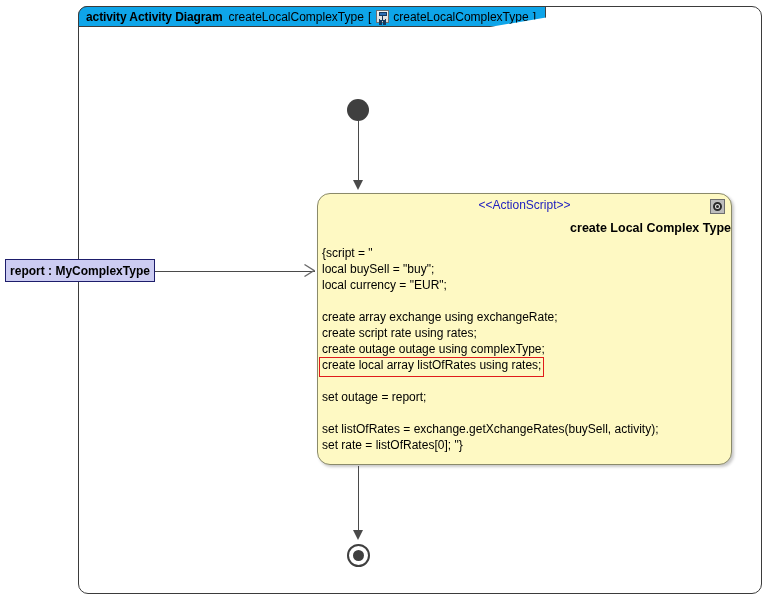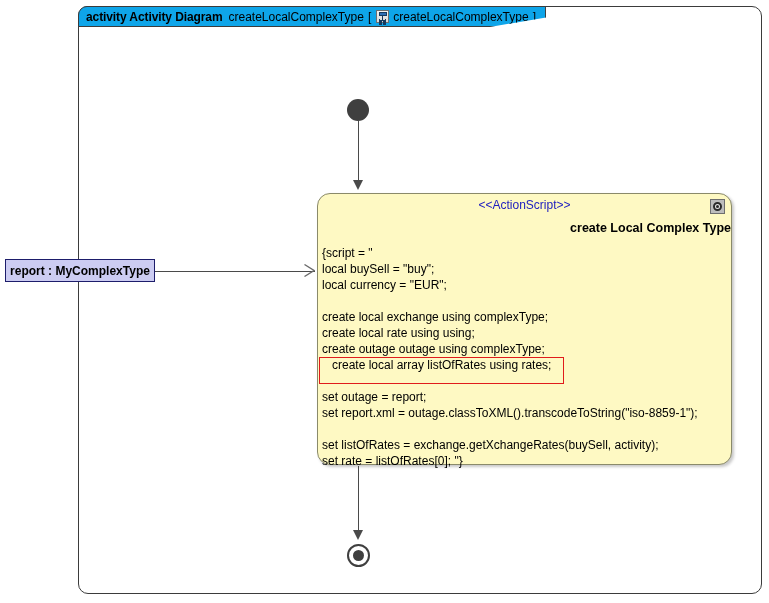--- a/index.html
+++ b/index.html
@@ -247,24 +247,24 @@
     line-height: 16px;
     white-space: pre;
     height: 16px;
   }
   .script-line.blank {
     height: 16px;
   }
   .script-line.highlighted {
     display: inline-block;
     border: 1px solid #e01b1b;
-    padding: 0 12px;
+    padding: 0 2px;
     margin-left: -3px;
     line-height: 14px;
-    height: 27px;
+    height: 20px;
     box-sizing: border-box;
   }
   .highlight-row {
     height: 16px;
     line-height: 16px;
   }
 
   
   #action-marker-icon {
     position: absolute;
@@ -330,27 +330,26 @@
     <div class="ring"></div>
     <div class="dot"></div>
   </div>
   <div id="action-stereotype">&lt;&lt;ActionScript&gt;&gt;</div>
   <div id="action-title">create Local Complex Type</div>
   <div id="action-body">
       <div class="script-line">{script = "</div>
       <div class="script-line">local buySell = "buy";</div>
       <div class="script-line">local currency = "EUR";</div>
       <div class="script-line blank"></div>
-      <div class="script-line">create local exchange using complexType;</div>
-      <div class="script-line">create local rate using using;</div>
+      <div class="script-line">create array exchange using exchangeRate;</div>
+      <div class="script-line">create script rate using rates;</div>
       <div class="script-line">create outage outage using complexType;</div>
       <div class="script-line highlight-row"><span class="script-line highlighted">create local array listOfRates using rates;</span></div>
       <div class="script-line blank"></div>
       <div class="script-line">set outage = report;</div>
-      <div class="script-line">set report.xml = outage.classToXML().transcodeToString("iso-8859-1");</div>
       <div class="script-line blank"></div>
       <div class="script-line">set listOfRates = exchange.getXchangeRates(buySell, activity);</div>
       <div class="script-line">set rate = listOfRates[0]; "}</div>
     </div>
 </div>
 
 <div class="edge-line-v" id="edge-action-to-final"></div>
 <div class="arrow-down-solid" id="arrowhead-action-to-final"></div>
 
 <div id="final-node">

